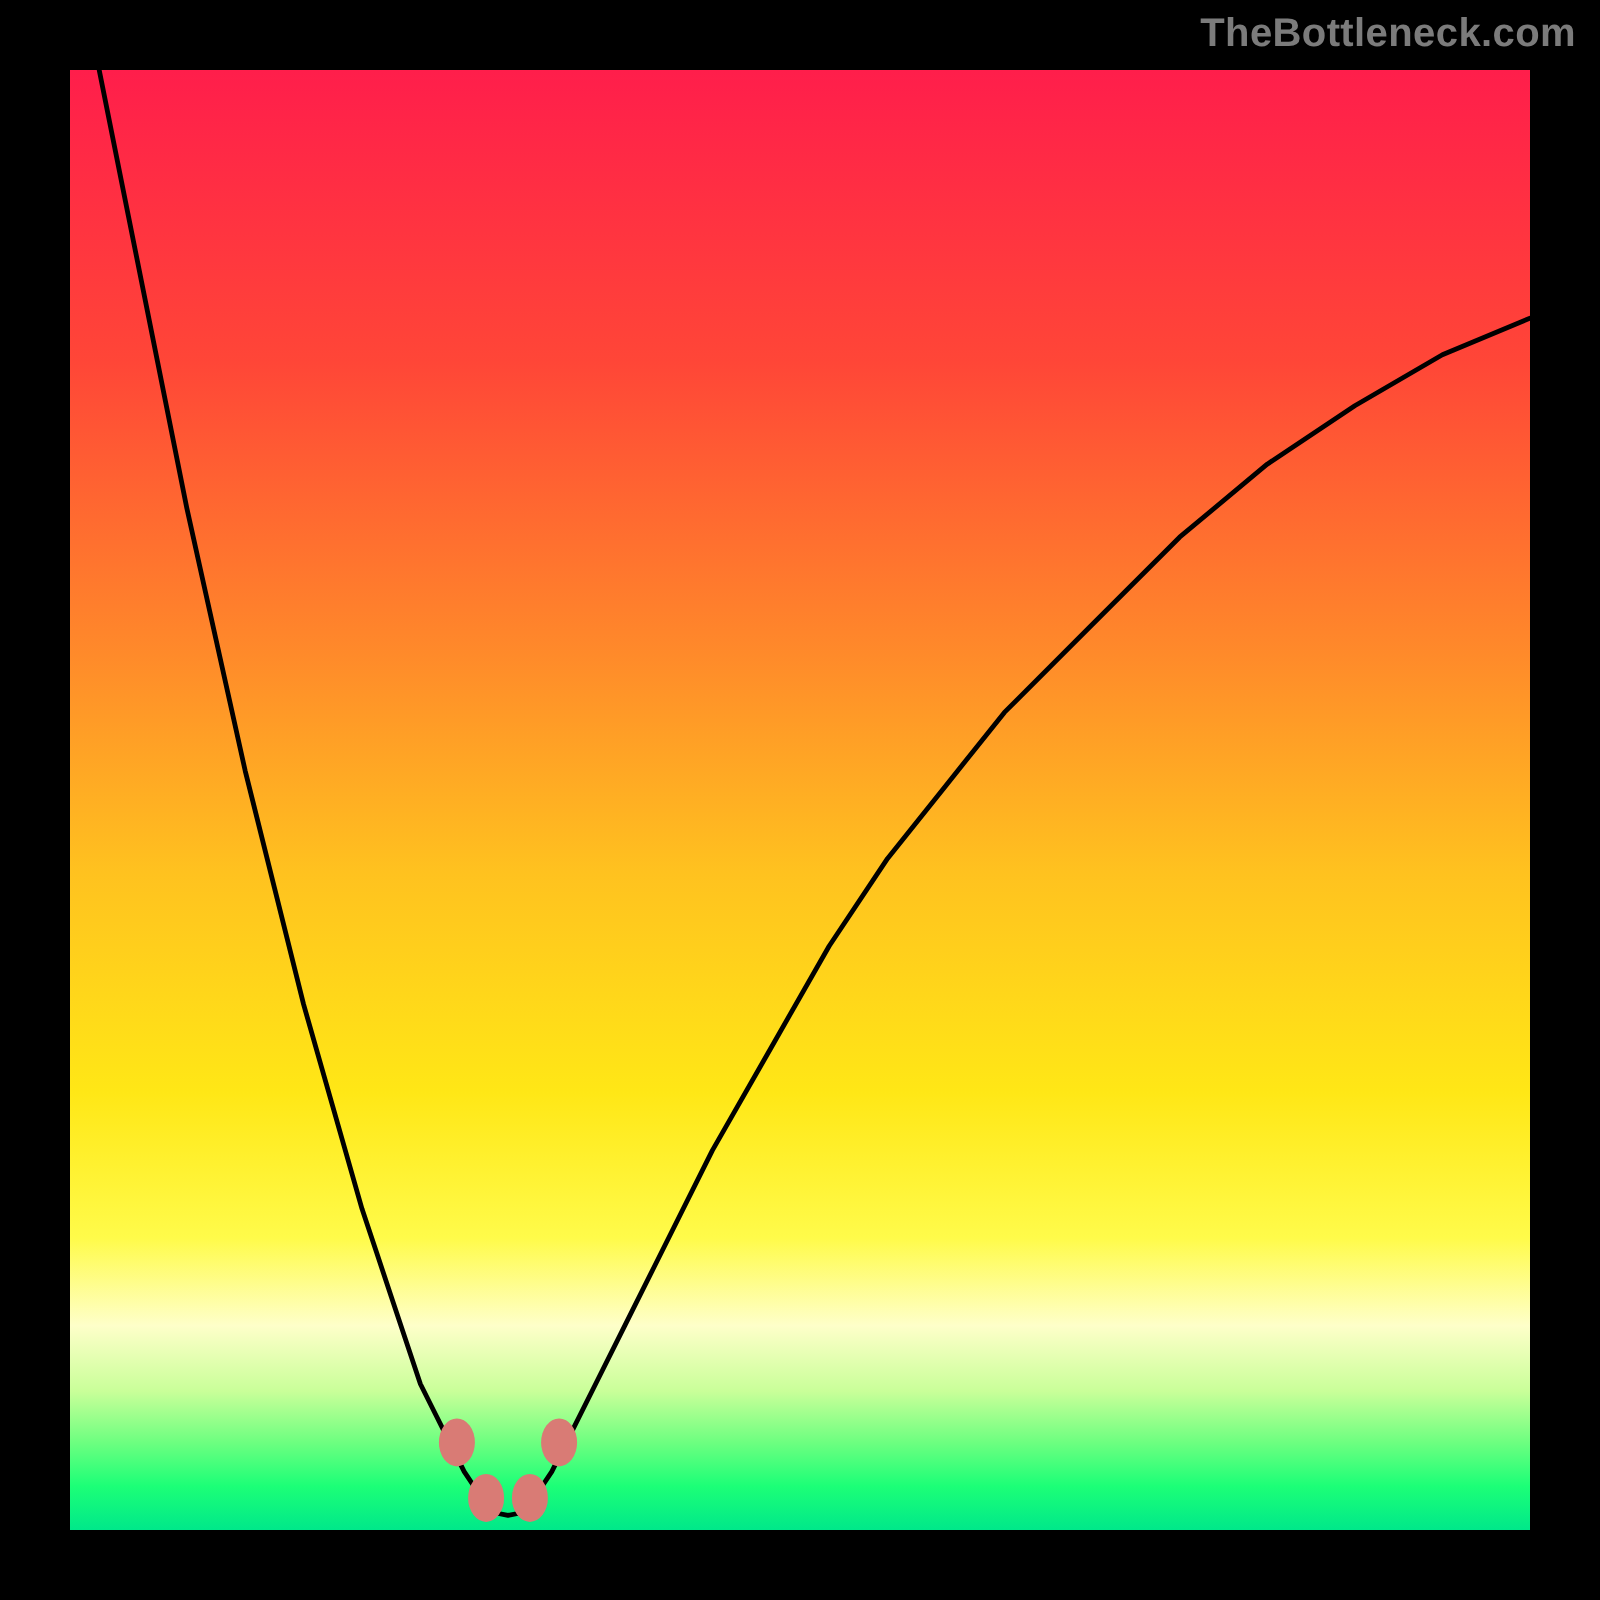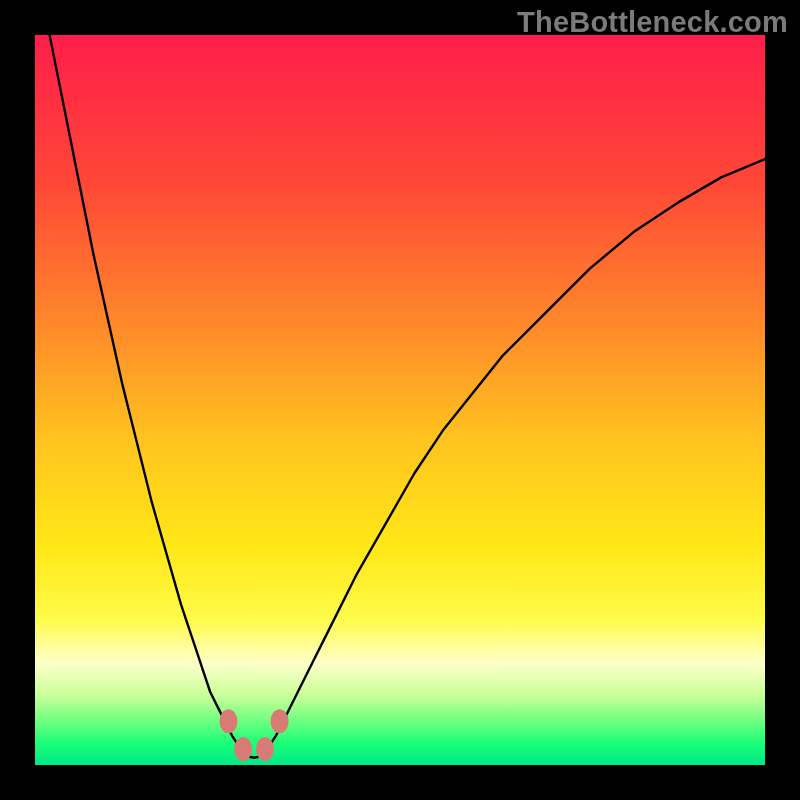--- a/index.html
+++ b/index.html
@@ -37,21 +37,21 @@
     left: 0;
     top: 0;
     width: 100%;
     height: 100%;
   }
   .watermark {
     position: absolute;
     top: 6px;
     right: 12px;
     color: #7b7b7b;
-    font-size: 29px;
+    font-size: 20px;
     font-weight: 600;
     letter-spacing: 0.2px;
   }
 </style>
 </head>
 <body>
 
 <div class="frame">
 
   <div class="watermark">TheBottleneck.com</div>

